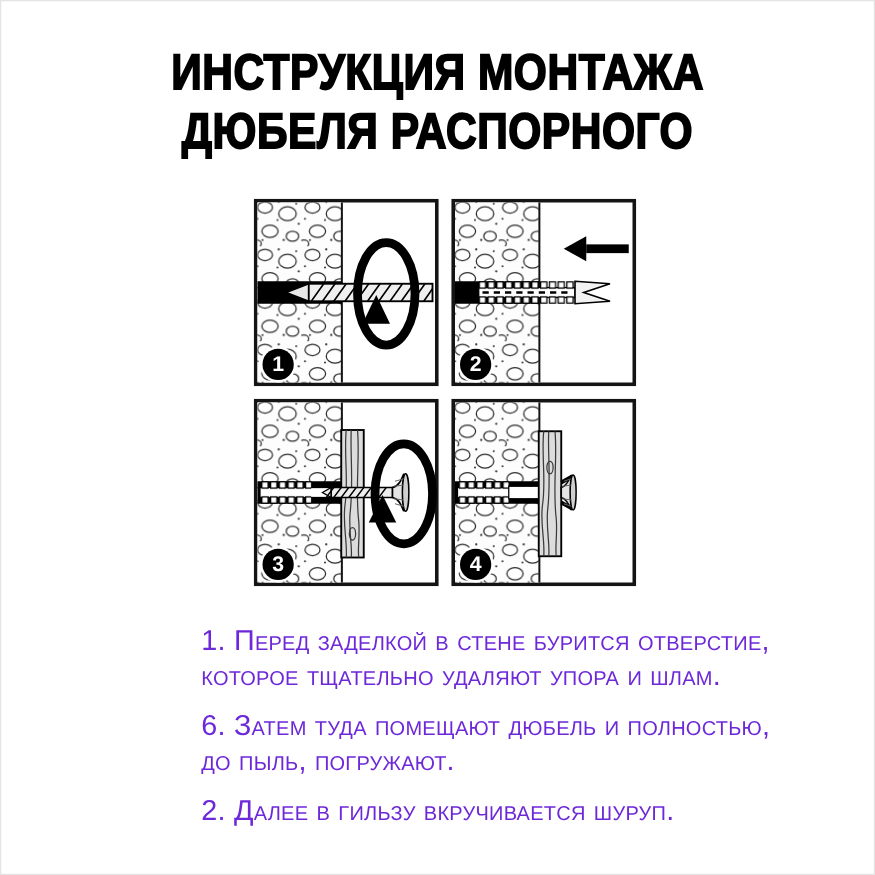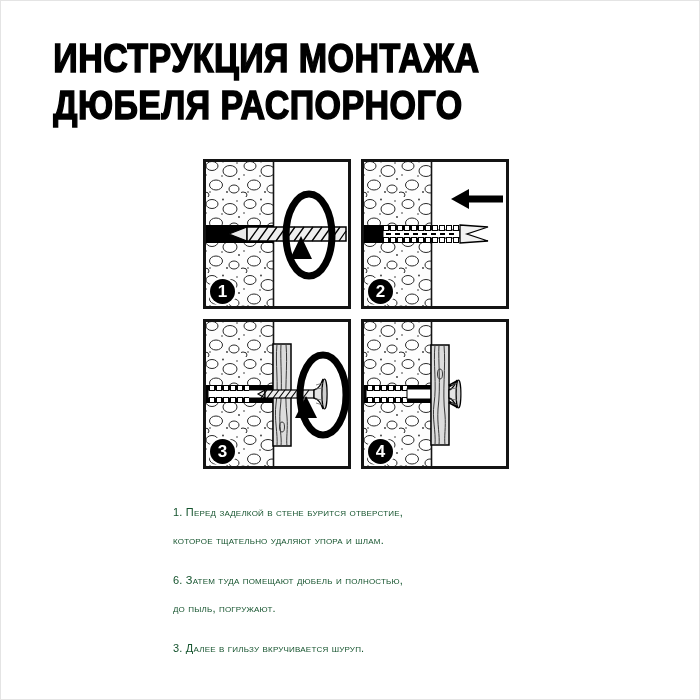--- a/index.html
+++ b/index.html
@@ -1,37 +1,37 @@
 <!DOCTYPE html>
 <html><head>
 <meta charset="utf-8">
 <style>
   html,body{margin:0;padding:0;background:#ffffff;}
   body{width:700px;height:700px;font-family:"Liberation Sans",sans-serif;color:#000;}
   .page{position:relative;width:700px;height:700px;box-sizing:border-box;border:1px solid #e4e4e4;background:#fff;overflow:hidden;}
 
   
-  .title{position:absolute;top:34px;left:0;width:100%;margin:0;text-align:left;
+  .title{position:absolute;top:34px;left:0;width:100%;margin:0;text-align:center;
          font-size:40px;line-height:47px;font-weight:700;color:#000;}
   .title .tline{display:block;transform:scaleX(0.85);transform-origin:center;
          letter-spacing:0.5px;-webkit-text-stroke:1.5px #000;}
 
   
   .grid{position:absolute;left:202px;top:158px;width:306px;height:310px;
         display:grid;grid-template-columns:148px 148px;grid-template-rows:150px 150px;gap:10px;}
   .panel{position:relative;width:148px;height:150px;}
   .panel svg{display:block;}
   .badge{position:absolute;left:7px;bottom:5px;width:25px;height:25px;border-radius:50%;
          background:#000;color:#fff;font-weight:700;font-size:17px;line-height:25px;
          text-align:center;box-shadow:0 0 0 2px #ffffff;}
 
   
-  .instructions{position:absolute;left:172px;top:497px;width:460px;
-        font-size:11px;line-height:28px;font-variant:small-caps;
-        letter-spacing:0.2px;color:#14532d;}
+  .instructions{position:absolute;left:160px;top:497px;width:460px;
+        font-size:23px;line-height:28px;font-variant:small-caps;
+        letter-spacing:0.2px;color:#6d28d9;}
   .instructions p{margin:0 0 12px 0;}
   .instructions .l{display:block;}
 </style>
 </head>
 <body>
 
 <div class="page">
 
   <h1 class="title">
     <span class="tline">ИНСТРУКЦИЯ МОНТАЖА</span>
@@ -215,17 +215,17 @@
   <div class="instructions">
     <p>
       <span class="l">1. Перед заделкой в стене бурится отверстие,</span>
       <span class="l">которое тщательно удаляют упора и шлам.</span>
     </p>
     <p>
       <span class="l">6. Затем туда помещают дюбель и полностью,</span>
       <span class="l">до пыль, погружают.</span>
     </p>
     <p>
-      <span class="l">3. Далее в гильзу вкручивается шуруп.</span>
+      <span class="l">2. Далее в гильзу вкручивается шуруп.</span>
     </p>
   </div>
 
 </div>
 
 </body></html>

